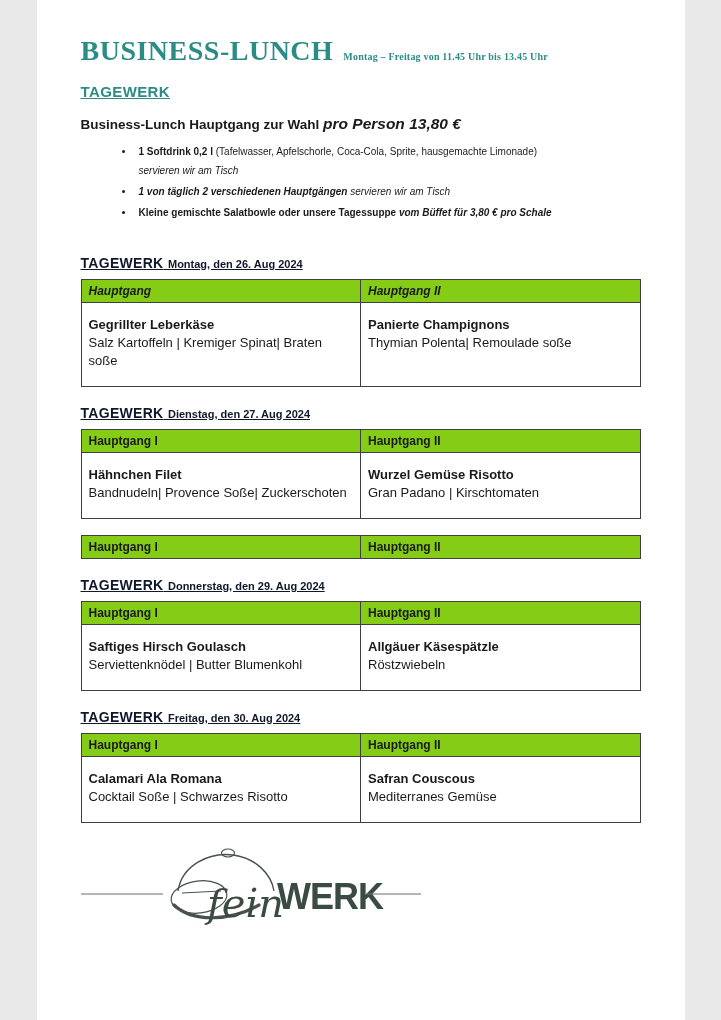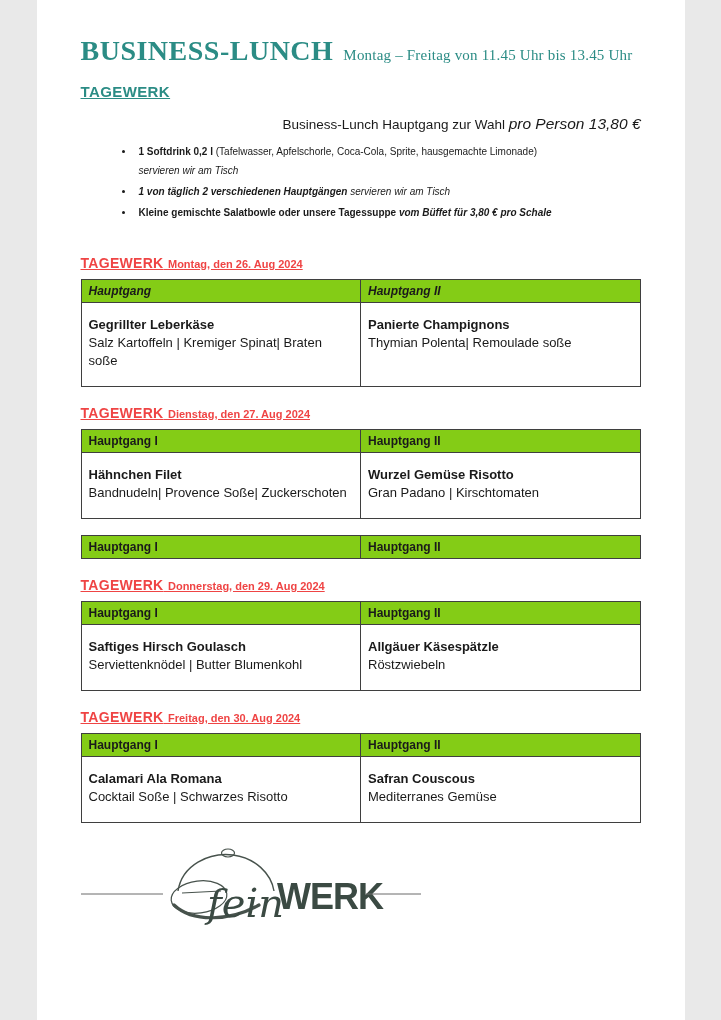--- a/index.html
+++ b/index.html
@@ -5,39 +5,39 @@
   html,body{margin:0;padding:0;background:#e9e9e9;}
   .page{
     width:648px;height:1020px;margin:0 auto;background:#ffffff;
     box-sizing:border-box;padding:36px 44px 0 44px;overflow:hidden;
     font-family:"Liberation Sans",sans-serif;color:#1a1a1a;
   }
   
   .title-row{display:flex;align-items:baseline;gap:10px;color:#2b8c85;
     font-family:"Liberation Serif",serif;}
   .main-title{font-size:28px;font-weight:bold;letter-spacing:.5px;line-height:30px;}
-  .sub-title{font-size:15px;font-weight:normal;letter-spacing:.2px;}
+  .sub-title{font-size:10px;font-weight:bold;letter-spacing:.2px;}
   
   .tw-heading{margin-top:17px;color:#2b8c85;font-weight:bold;font-size:15px;
     letter-spacing:.4px;text-decoration:underline;}
   
-  .intro{margin-top:15px;font-size:13.5px;font-weight:normal;text-align:right;}
+  .intro{margin-top:15px;font-size:13.5px;font-weight:bold;}
   .intro .price{font-style:italic;font-size:15.5px;}
   
   ul.bullets{margin:9px 0 0 0;padding:0 0 0 42px;list-style:disc;}
   ul.bullets li{font-size:10px;line-height:19px;padding-left:4px;margin:0 0 2px 12px;}
   .b-bold{font-weight:bold;}
   .b-italic{font-style:italic;}
   .b-bold-italic{font-weight:bold;font-style:italic;}
   li.spaced{margin-top:16px;}
   .second-line{display:block;font-style:italic;}
   
   .day-section{margin-top:16px;}
   .day-section.first{margin-top:31px;}
-  .day-heading{color:#ef4444;font-weight:bold;text-decoration:underline;
+  .day-heading{color:#0f172a;font-weight:bold;text-decoration:underline;
     margin-bottom:5px;line-height:20px;}
   .day-tw{font-size:14px;letter-spacing:.3px;}
   .day-date{font-size:11px;}
   table.menu{width:100%;border-collapse:collapse;border:1.5px solid #3f3f3f;
     table-layout:fixed;}
   table.menu th{background:#84cc16;border:1px solid #3f3f3f;text-align:left;
     font-size:12px;font-weight:bold;padding:4px 7px;width:50%;}
   table.menu.italic-header th{font-style:italic;}
   table.menu td{border:1px solid #3f3f3f;vertical-align:top;
     padding:13px 7px 16px 7px;height:33px;}

